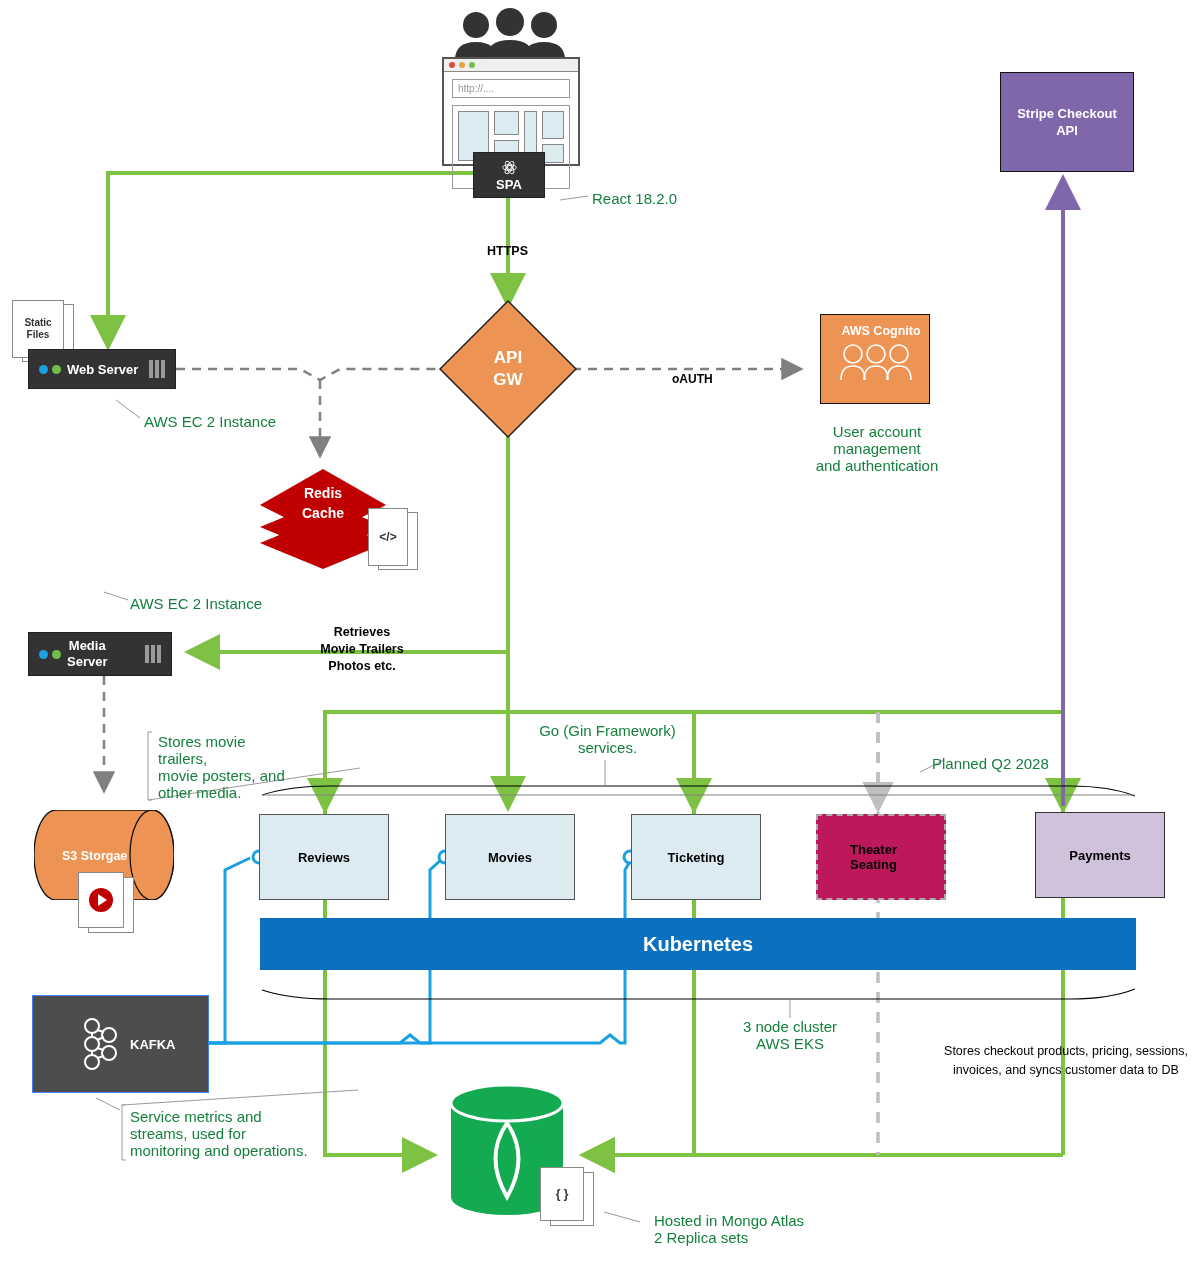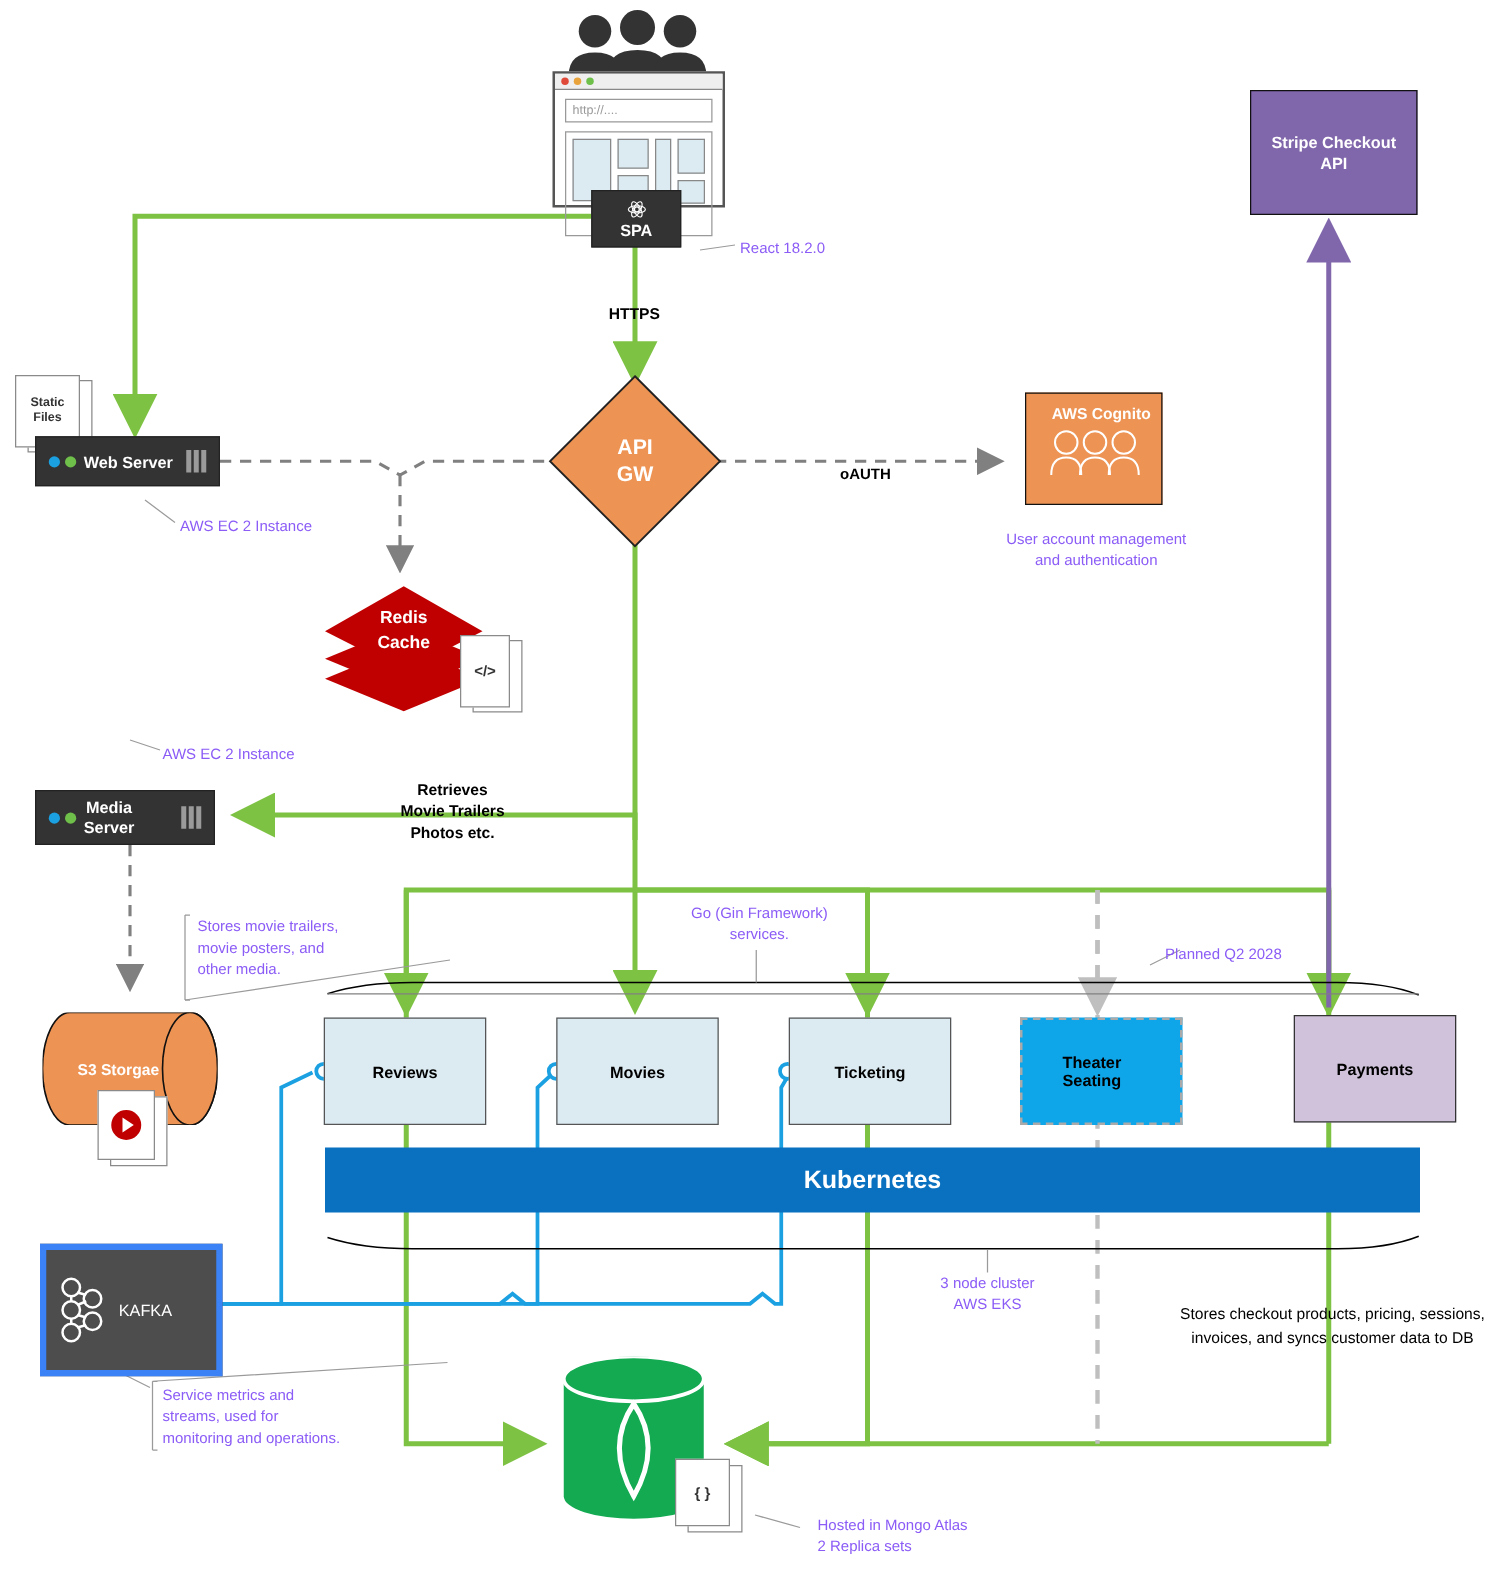--- a/index.html
+++ b/index.html
@@ -1,20 +1,20 @@
 <!DOCTYPE html>
 <html><head>
 <meta charset="utf-8">
 <style>
   html,body{margin:0;padding:0;background:#fff;}
   body{font-family:"Liberation Sans",sans-serif;}
   #stage{position:relative;width:1200px;height:1270px;background:#fff;overflow:hidden;}
   #wires{position:absolute;left:0;top:0;width:1200px;height:1270px;}
   .node{position:absolute;box-sizing:border-box;}
-  .lbl{position:absolute;color:#8b5cf6;font-size:12px;line-height:17px;white-space:pre-line;}
+  .lbl{position:absolute;color:#15803d;font-size:15px;line-height:17px;white-space:pre-line;}
   .blk{color:#000;}
 
   .darkbox{background:#333333;border:1px solid #222;color:#fff;font-weight:bold;}
   .srv{display:flex;align-items:center;height:40px;padding:0 10px;font-size:13px;}
   .dots{display:flex;gap:4px;margin-right:6px;}
   .dot{width:9px;height:9px;border-radius:50%;}
   .bars{display:flex;gap:2px;margin-left:auto;}
   .bar{width:4px;height:18px;background:#9a9a9a;}
 
   .paperstack{position:absolute;}
@@ -23,21 +23,21 @@
      font-size:10px;font-weight:bold;color:#333;text-align:center;line-height:12px;}
 
   .orangebox{background:#ED9455;border:1px solid #111;color:#fff;
      font-weight:bold;font-size:12.5px;}
   .purplebox{background:#8066AB;border:1px solid #111;color:#fff;
      display:flex;align-items:center;justify-content:center;text-align:center;
      font-weight:bold;font-size:13px;line-height:17px;}
 
   .svc{background:#DCEBF2;border:1px solid #555;display:flex;align-items:center;
      justify-content:center;font-weight:bold;font-size:13px;color:#000;}
-  .svc.planned{background:#0ea5e9;border:2px dashed #aaa;color:#000;padding-left:32px;}
+  .svc.planned{background:#be185d;border:2px dashed #aaa;color:#000;padding-left:32px;}
   .svc.pay{background:#CFC2DA;border:1px solid #333;margin-left:36px;}
 
   .k8sbar{position:absolute;background:#0A71C0;color:#fff;display:flex;
      align-items:center;justify-content:center;font-weight:bold;font-size:20px;}
 
   .browser{position:absolute;background:#fff;border:2px solid #555;}
   .bchrome{height:12px;background:#efefef;border-bottom:1px solid #888;display:flex;
      align-items:center;gap:4px;padding-left:5px;}
   .bdot{width:6px;height:6px;border-radius:50%;}
   .urlbar{margin:7px 8px 0 8px;height:17px;border:1px solid #999;background:#fff;
@@ -46,22 +46,22 @@
      display:flex;gap:5px;}
   .tile{background:#DCEBF2;border:1px solid #888;}
 
   .spabox{position:absolute;background:#333;border:1px solid #222;color:#fff;
      display:flex;flex-direction:column;align-items:center;justify-content:center;
      font-weight:bold;font-size:13px;gap:1px;}
 
   .mongolabel{position:absolute;font-weight:bold;font-size:16px;color:#0c4a6e;margin-top:39px;}
   .s3label{position:absolute;color:#fff;font-weight:bold;font-size:12.5px;}
 
-  .kafkabox{position:absolute;background:#4D4D4D;border:5px solid #3b82f6;color:#fff;
-     display:flex;align-items:center;font-weight:normal;font-size:13px;}
+  .kafkabox{position:absolute;background:#4D4D4D;border:1px solid #3b82f6;color:#fff;
+     display:flex;align-items:center;font-weight:bold;font-size:13px;padding-left:39px;}
 </style>
 </head>
 <body>
 
 <div id="stage">
 
   <svg id="wires" viewBox="0 0 1200 1270">
     <defs>
       <marker id="ga" markerWidth="9" markerHeight="9" refX="7.5" refY="4.5" orient="auto">
         <path d="M0,0 L9,4.5 L0,9 z" fill="#7DC242"></path>

